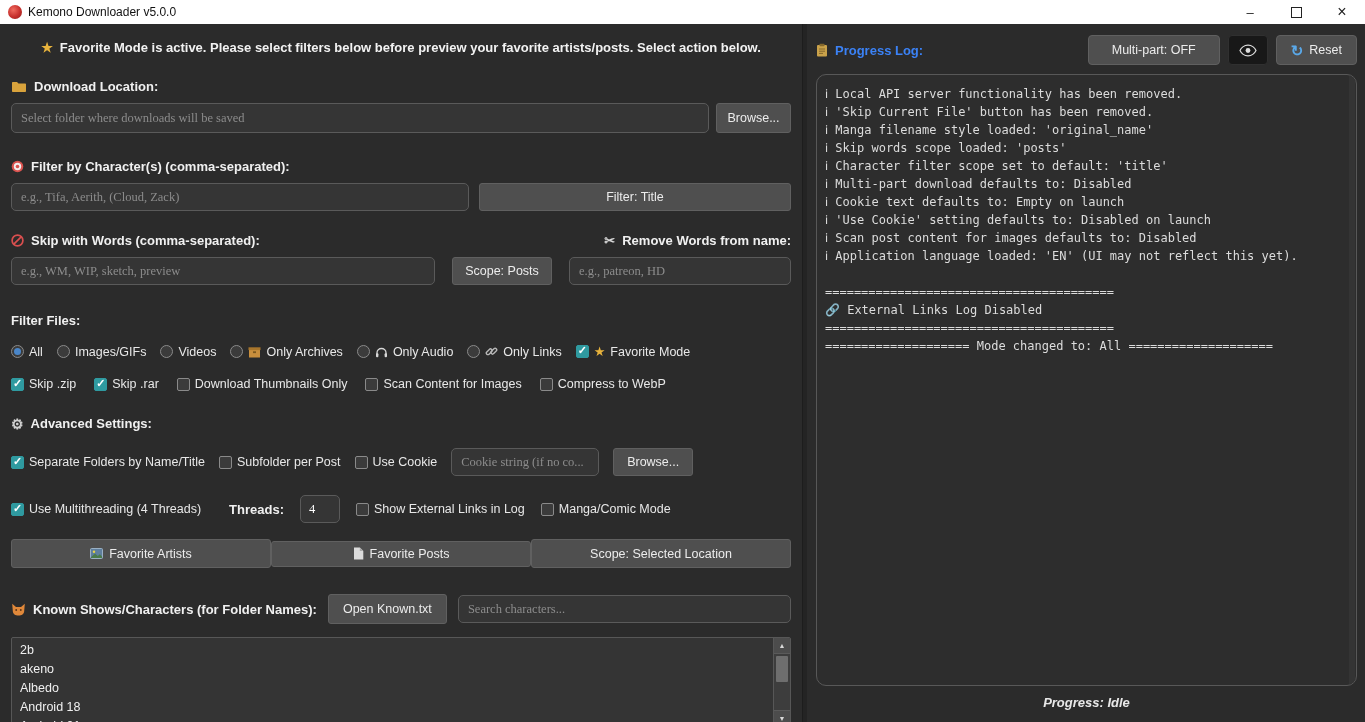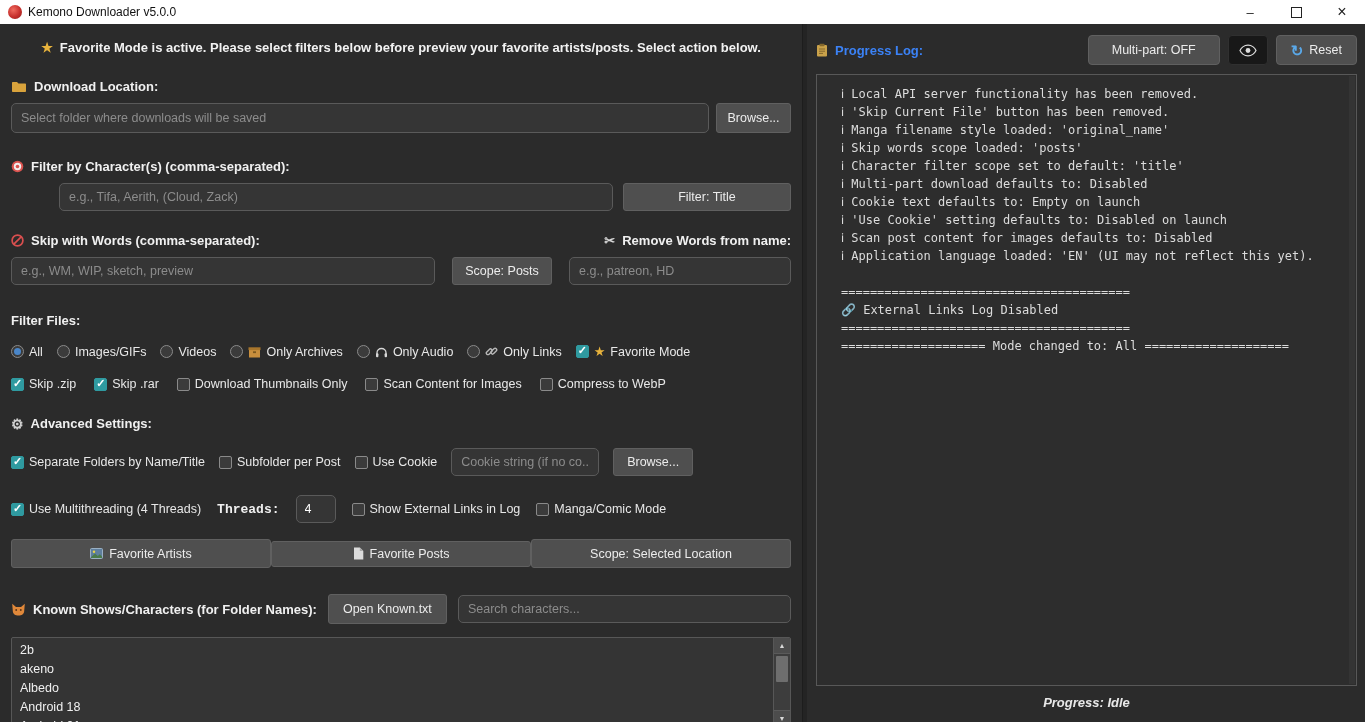--- a/index.html
+++ b/index.html
@@ -16,21 +16,21 @@
   .main{display:flex;height:698px;}
   .left-panel{width:802px;flex:none;padding:0 11px;box-sizing:border-box;}
   .divider{width:4px;flex:none;background:#242424;border-left:1px solid #1d1d1d;}
   .right-panel{flex:1;display:flex;flex-direction:column;padding:11px 8px 12px 9px;box-sizing:border-box;min-width:0;}
   
   .banner{margin-top:16px;display:flex;justify-content:center;align-items:center;gap:7px;font-weight:bold;font-size:13px;color:#f2f2f2;}
   .section-label{display:flex;align-items:center;gap:7px;font-weight:bold;font-size:13px;color:#f0f0f0;}
   .ck-label{font-size:12.5px;color:#e8e8e8;white-space:nowrap;}
   .row{display:flex;align-items:center;}
   
-  .text-input{background:#353535;border:1px solid #5a5a5a;border-radius:5px;color:#ffffff;font-size:12.5px;padding:0 9px;outline:none;box-sizing:border-box;height:28px;font-family:Liberation Sans, sans-serif;min-width:0;}
+  .text-input{background:#353535;border:1px solid #5a5a5a;border-radius:5px;color:#ffffff;font-size:12.5px;padding:0 9px;outline:none;box-sizing:border-box;height:28px;font-family:Liberation Serif, serif;min-width:0;}
   .text-input::placeholder{color:#8c8c8c;}
   .text-input.tall{height:30px;}
   .btn{background:#4f4f4f;border:1px solid #606060;color:#ececec;border-radius:3px;font-size:12.5px;display:inline-flex;align-items:center;justify-content:center;gap:6px;padding:0 12px;height:28px;box-sizing:border-box;cursor:pointer;font-family:inherit;white-space:nowrap;flex:none;}
   .btn.r4{border-radius:4px;height:30px;}
   .cb{width:13px;height:13px;border:1px solid #8a8a8a;border-radius:2px;background:#3b3b3b;position:relative;flex:none;box-sizing:border-box;}
   .cb.checked{background:#2f9aa0;border-color:#2f9aa0;}
   .cb.checked::after{content:"✓";position:absolute;left:1px;top:-2px;font-size:11px;color:#fff;font-weight:bold;}
   .radio{width:13px;height:13px;border:1px solid #8a8a8a;border-radius:50%;background:#3b3b3b;position:relative;flex:none;box-sizing:border-box;}
   .radio.checked::after{content:"";position:absolute;left:2px;top:2px;width:7px;height:7px;border-radius:50%;background:#4a86c9;}
   .check-item{display:inline-flex;align-items:center;gap:5px;cursor:pointer;}
@@ -43,21 +43,21 @@
   .sb-btn{height:15px;background:#4c4c4c;border-bottom:1px solid #5a5a5a;font-size:7px;color:#d8d8d8;display:flex;align-items:center;justify-content:center;cursor:pointer;flex:none;}
   .sb-btn.bottom{border-bottom:none;border-top:1px solid #5a5a5a;}
   .sb-track{flex:1;position:relative;}
   .sb-thumb{position:absolute;top:2px;left:2px;right:2px;height:26px;background:#6e6e6e;border-radius:1px;cursor:pointer;}
   
   .log-header{display:flex;align-items:center;gap:8px;height:30px;}
   .log-title{font-weight:bold;font-size:13px;color:#3b82f6;display:flex;gap:7px;align-items:center;}
   .spacer{flex:1;}
   .btn-eye{width:40px;height:30px;background:#181818;border:1px solid #303030;border-radius:4px;display:flex;align-items:center;justify-content:center;cursor:pointer;flex:none;}
   .reset-glyph{color:#5aa8e8;font-weight:bold;font-size:15px;line-height:1;}
-  .log-box{flex:1;margin-top:9px;border:1px solid #585858;border-radius:0;background:#2d2d2d;padding:10px 24px;overflow:hidden;font-family:"DejaVu Sans Mono",monospace;font-size:12px;line-height:18px;color:#dcdcdc;position:relative;}
+  .log-box{flex:1;margin-top:9px;border:1px solid #585858;border-radius:10px;background:#2d2d2d;padding:10px 8px;overflow:hidden;font-family:"DejaVu Sans Mono",monospace;font-size:12px;line-height:18px;color:#dcdcdc;position:relative;}
   .log-line{white-space:pre;min-height:18px;}
   .log-sb{position:absolute;top:1px;bottom:1px;right:1px;width:6px;background:#343434;}
   .progress-status{margin-top:9px;font-size:13px;font-style:italic;font-weight:bold;color:#e8e8e8;text-align:center;}
   svg{display:block;flex:none;}
 </style>
 </head>
 <body>
 
 <div class="window">
 
@@ -99,21 +99,21 @@
 
       <div class="section-label" style="margin-top:26px;">
         <svg width="13" height="13" viewBox="0 0 13 13">
             <circle cx="6.5" cy="6.5" r="5.8" fill="#d9534f"></circle>
             <circle cx="6.5" cy="6.5" r="3.7" fill="#f3eded"></circle>
             <circle cx="6.5" cy="6.5" r="1.8" fill="#d9534f"></circle>
           </svg>
         <span>Filter by Character(s) (comma-separated):</span>
       </div>
       <div class="row" style="margin-top:9px;gap:10px;">
-        <input class="text-input" style="width: 554px; margin-left: 48px;" placeholder="e.g., Tifa, Aerith, (Cloud, Zack)">
+        <input class="text-input" style="width: 458px;" placeholder="e.g., Tifa, Aerith, (Cloud, Zack)">
         <button class="btn" style="flex:1;">Filter: Title</button>
       </div>
 
       <div class="row" style="margin-top:22px;justify-content:space-between;">
         <div class="section-label">
           <svg width="13" height="13" viewBox="0 0 13 13">
               <circle cx="6.5" cy="6.5" r="5.4" fill="none" stroke="#d84f4f" stroke-width="1.7"></circle>
               <line x1="2.8" y1="10.2" x2="10.2" y2="2.8" stroke="#d84f4f" stroke-width="1.7"></line>
             </svg>
           <span>Skip with Words (comma-separated):</span>
@@ -220,21 +220,21 @@
           <span class="ck-label">Use Cookie</span>
         </span>
         <input class="text-input" style="width: 148px;" placeholder="Cookie string (if no co...">
         <button class="btn" style="width:80px;">Browse...</button>
       </div>
       <div class="row" style="margin-top:19px;gap:16px;">
         <span class="check-item">
           <span class="cb checked"></span>
           <span class="ck-label">Use Multithreading (4 Threads)</span>
         </span>
-        <span class="section-label" style="margin-left:0;font-family:Liberation Mono, monospace;">
+        <span class="section-label" style="margin-left:12px;">
             <span>Threads:</span>
           </span>
         <input class="text-input" style="width: 40px; padding: 0px 8px;" value="4">
         <span class="check-item">
           <span class="cb"></span>
           <span class="ck-label">Show External Links in Log</span>
         </span>
         <span class="check-item">
           <span class="cb"></span>
           <span class="ck-label">Manga/Comic Mode</span>

